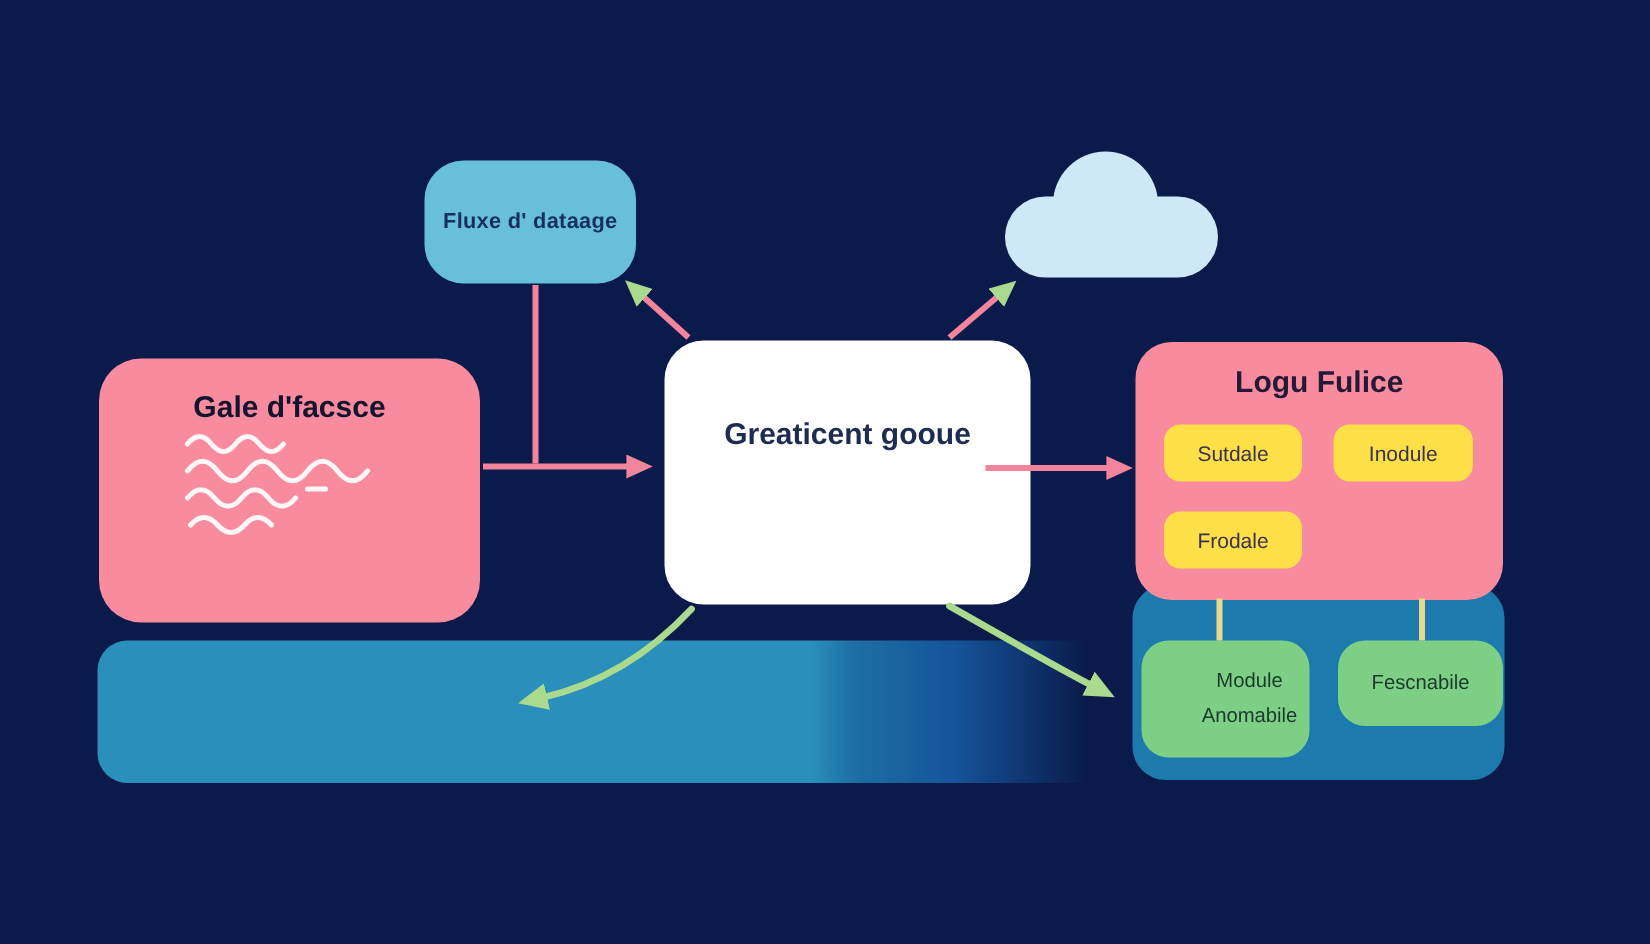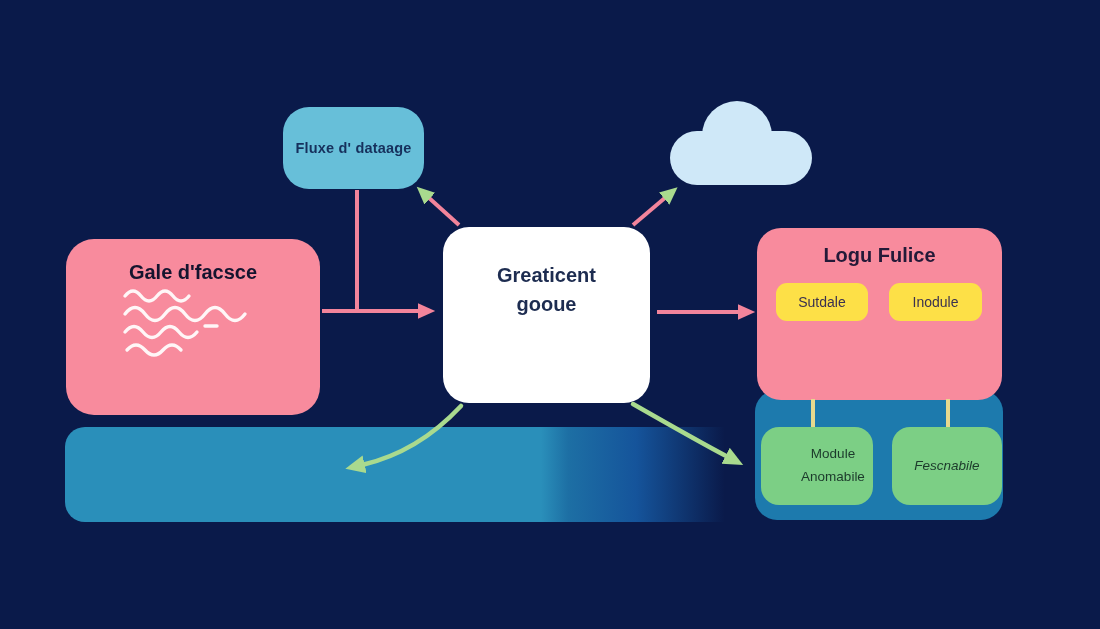--- a/index.html
+++ b/index.html
@@ -11,34 +11,34 @@
   .flux-box{left:283px;top:107px;width:141px;height:82px;border-radius:26px;background:#67bfd9;
             color:#16305c;font-size:14.5px;font-weight:700;letter-spacing:.2px;}
 
   .cloud{position:absolute;left:670px;top:101px;width:142px;height:84px;}
   .cloud .cloud-body{position:absolute;left:0;top:30px;width:142px;height:54px;border-radius:27px;background:#cfe8f8;}
   .cloud .cloud-bump{position:absolute;left:32px;top:0;width:70px;height:70px;border-radius:50%;background:#cfe8f8;}
 
   .gale-box{left:66px;top:227px;width:254px;height:176px;border-radius:28px;background:#f88b9d;
             align-items:flex-start;color:#14142e;font-size:20px;font-weight:600;padding-top:22px;margin-top:12px;}
 
-  .center-box{left:443px;top:227px;width:207px;height:176px;border-radius:26px;background:#ffffff;
+  .center-box{left:443px;top:227px;width:244px;height:176px;border-radius:26px;background:#ffffff;
               color:#1d2c50;font-size:20px;font-weight:600;line-height:1.45;padding:0 36px 50px 36px;}
 
   .logu-panel{position:absolute;left:757px;top:228px;width:245px;height:172px;border-radius:24px;background:#f88b9d;z-index:2;}
   .logu-title{margin-top:16px;text-align:center;color:#241a38;font-size:20px;font-weight:600;}
   .chip-grid{position:absolute;left:19px;top:55px;display:grid;grid-template-columns:92px 93px;grid-template-rows:38px 38px;column-gap:21px;row-gap:20px;}
   .chip{border-radius:11px;background:#fde047;color:#3a3150;font-size:14px;font-weight:400;
         display:flex;align-items:center;justify-content:center;border:none;}
 
   .blue-panel{position:absolute;left:755px;top:390px;width:248px;height:130px;border-radius:22px;background:#1d7aad;z-index:1;}
 
   .green-box{border-radius:18px;background:#7ccf85;color:#1c3a2b;font-size:13.5px;font-weight:500;line-height:1.7;z-index:3;}
   .module-box{left:761px;top:427px;width:112px;height:78px;padding-left:32px;}
-  .fesc-box{left:892px;top:427px;width:110px;height:78px;font-style:italic;}
+  .fesc-box{left:892px;top:427px;width:110px;height:57px;}
 
   .bottom-bar{position:absolute;left:65px;top:427px;width:680px;height:95px;border-radius:20px;
     background:linear-gradient(90deg,#2a8fba 0%,#2a8fba 70%,#1d6fa4 74%,#15549b 84%,rgba(10,26,74,0) 97%);}
 
   .overlay{position:absolute;left:0;top:0;width:1100px;height:629px;z-index:4;pointer-events:none;}
 </style>
 </head>
 <body>
 
 <div class="stage">
@@ -58,20 +58,21 @@
 
   <div class="node center-box">
     <span>Greaticent gooue</span>
   </div>
 
   <div class="logu-panel">
     <div class="logu-title">Logu Fulice</div>
     <div class="chip-grid">
       <button class="chip">Sutdale</button>
       <button class="chip">Inodule</button>
+      <button class="chip">Frodale</button>
     </div>
   </div>
 
   <div class="blue-panel"></div>
 
   <div class="node green-box module-box">
     <span>Module Anomabile</span>
   </div>
   <div class="node green-box fesc-box">
     <span>Fescnabile</span>

